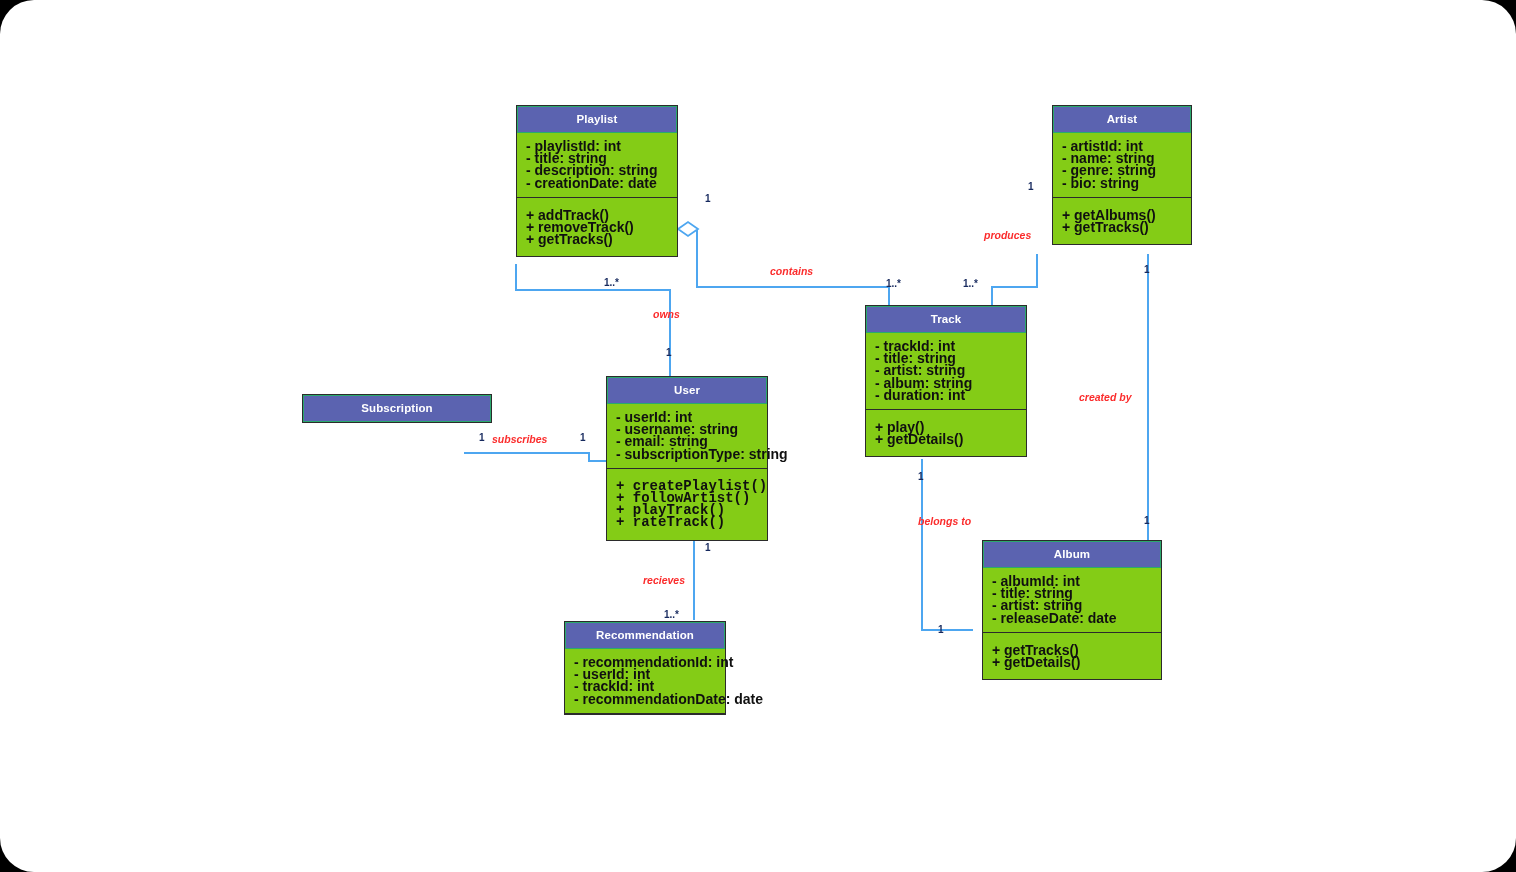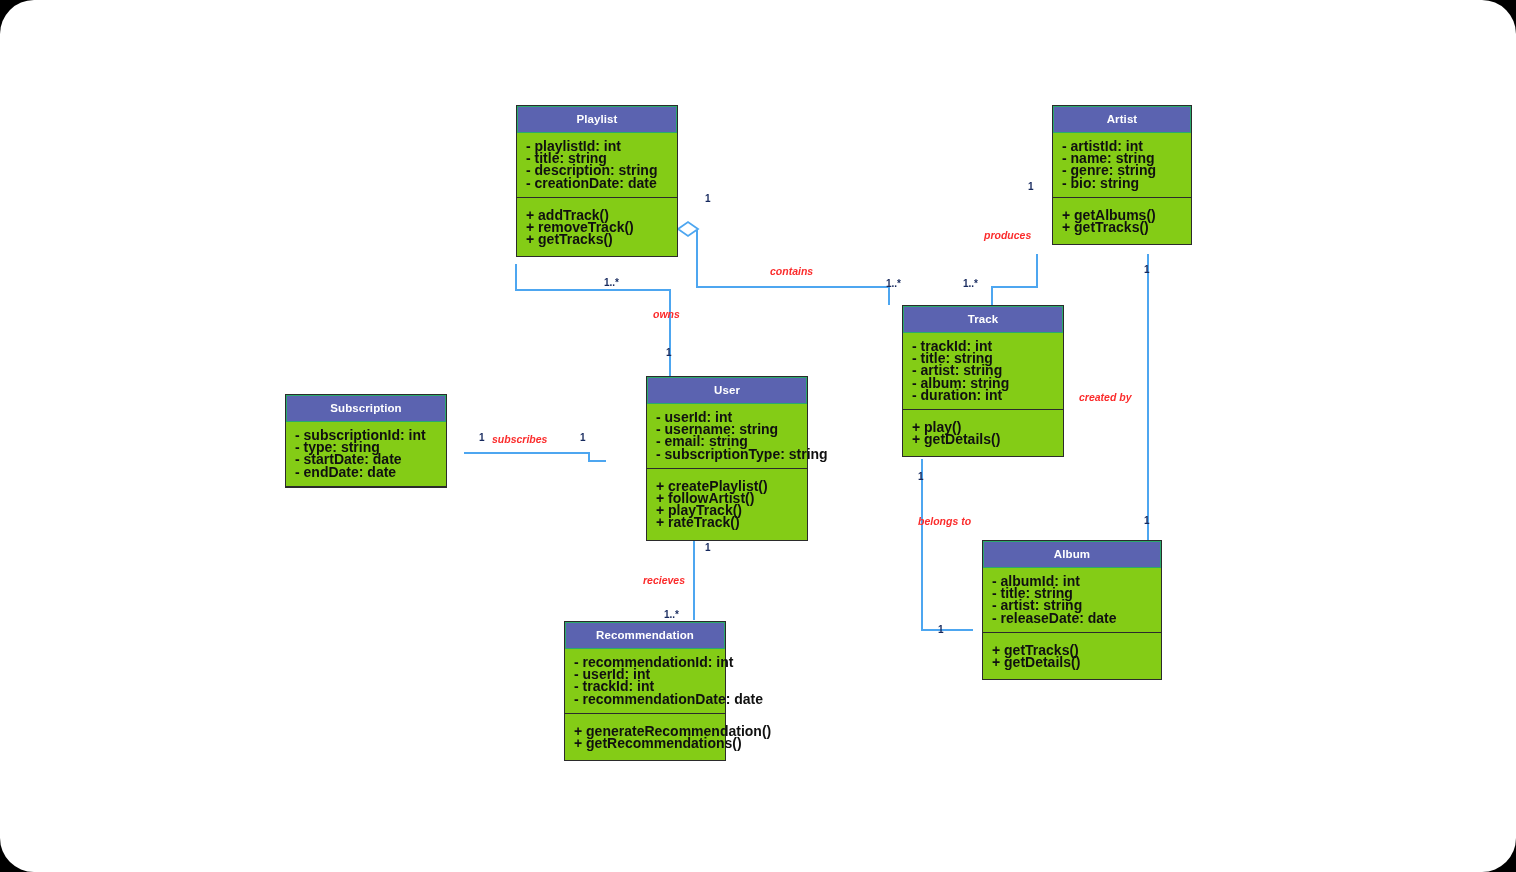--- a/index.html
+++ b/index.html
@@ -124,57 +124,51 @@
           <div class="uml-line">- artistId: int</div>
           <div class="uml-line">- name: string</div>
           <div class="uml-line">- genre: string</div>
           <div class="uml-line">- bio: string</div>
         </div>
         <div class="uml-section uml-methods" style="padding-top: 11px; padding-bottom: 11px;">
           <div class="uml-line">+ getAlbums()</div>
           <div class="uml-line">+ getTracks()</div>
         </div>
       </div>
-      <div class="uml-class" style="left: 865px; top: 305px; width: 162px; margin-left: 37px;">
+      <div class="uml-class" style="left: 865px; top: 305px; width: 162px;">
         <div class="uml-header">Track</div>
         <div class="uml-section uml-attrs">
           <div class="uml-line">- trackId: int</div>
           <div class="uml-line">- title: string</div>
           <div class="uml-line">- artist: string</div>
           <div class="uml-line">- album: string</div>
           <div class="uml-line">- duration: int</div>
         </div>
         <div class="uml-section uml-methods" style="padding-top: 11px; padding-bottom: 11px;">
           <div class="uml-line">+ play()</div>
           <div class="uml-line">+ getDetails()</div>
         </div>
       </div>
-      <div class="uml-class" style="left: 606px; top: 376px; width: 162px; margin-left: 40px;">
+      <div class="uml-class" style="left: 606px; top: 376px; width: 162px;">
         <div class="uml-header">User</div>
         <div class="uml-section uml-attrs">
           <div class="uml-line">- userId: int</div>
           <div class="uml-line">- username: string</div>
           <div class="uml-line">- email: string</div>
           <div class="uml-line">- subscriptionType: string</div>
         </div>
-        <div class="uml-section uml-methods" style="padding-top: 11px; padding-bottom: 11px;">
+        <div class="uml-section uml-methods" style="padding-top: 11px; padding-bottom: 11px; font-family: Liberation Mono, monospace;">
           <div class="uml-line">+ createPlaylist()</div>
           <div class="uml-line">+ followArtist()</div>
           <div class="uml-line">+ playTrack()</div>
           <div class="uml-line">+ rateTrack()</div>
         </div>
       </div>
-      <div class="uml-class" style="left: 285px; top: 394px; width: 162px;">
+      <div class="uml-class" style="left: 302px; top: 394px; width: 190px;">
         <div class="uml-header">Subscription</div>
-        <div class="uml-section uml-attrs">
-          <div class="uml-line">- subscriptionId: int</div>
-          <div class="uml-line">- type: string</div>
-          <div class="uml-line">- startDate: date</div>
-          <div class="uml-line">- endDate: date</div>
-        </div>
       </div>
       <div class="uml-class" style="left: 973px; top: 540px; width: 180px; margin-left: 9px;">
         <div class="uml-header">Album</div>
         <div class="uml-section uml-attrs">
           <div class="uml-line">- albumId: int</div>
           <div class="uml-line">- title: string</div>
           <div class="uml-line">- artist: string</div>
           <div class="uml-line">- releaseDate: date</div>
         </div>
         <div class="uml-section uml-methods" style="padding-top: 11px; padding-bottom: 11px;">
@@ -182,24 +176,20 @@
           <div class="uml-line">+ getDetails()</div>
         </div>
       </div>
       <div class="uml-class" style="left: 564px; top: 621px; width: 162px;">
         <div class="uml-header">Recommendation</div>
         <div class="uml-section uml-attrs">
           <div class="uml-line">- recommendationId: int</div>
           <div class="uml-line">- userId: int</div>
           <div class="uml-line">- trackId: int</div>
           <div class="uml-line">- recommendationDate: date</div>
-        </div>
-        <div class="uml-section uml-methods" style="padding-top: 11px; padding-bottom: 11px;">
-          <div class="uml-line">+ generateRecommendation()</div>
-          <div class="uml-line">+ getRecommendations()</div>
         </div>
       </div>
     </div>
   <div id="labels-layer">
       <div class="rel-label" style="left: 653px; top: 308px;">owns</div>
       <div class="rel-label" style="left: 770px; top: 265px;">contains</div>
       <div class="rel-label" style="left: 984px; top: 229px; font-style: italic;">produces</div>
       <div class="rel-label" style="left: 492px; top: 433px;">subscribes</div>
       <div class="rel-label" style="left: 643px; top: 574px;">recieves</div>
       <div class="rel-label" style="left: 918px; top: 515px;">belongs to</div>

